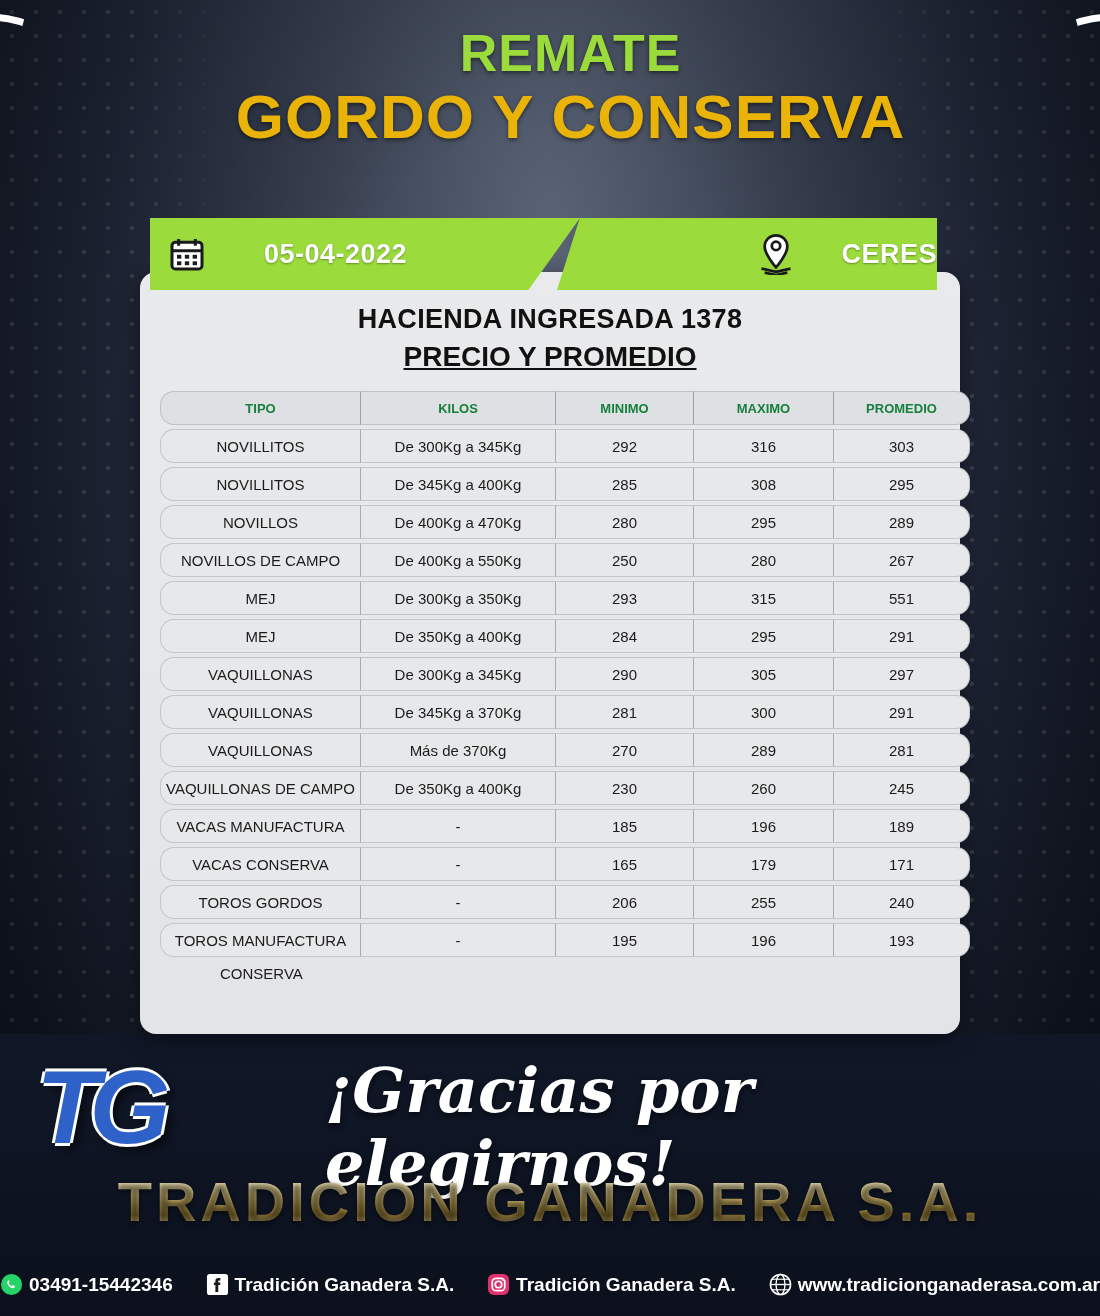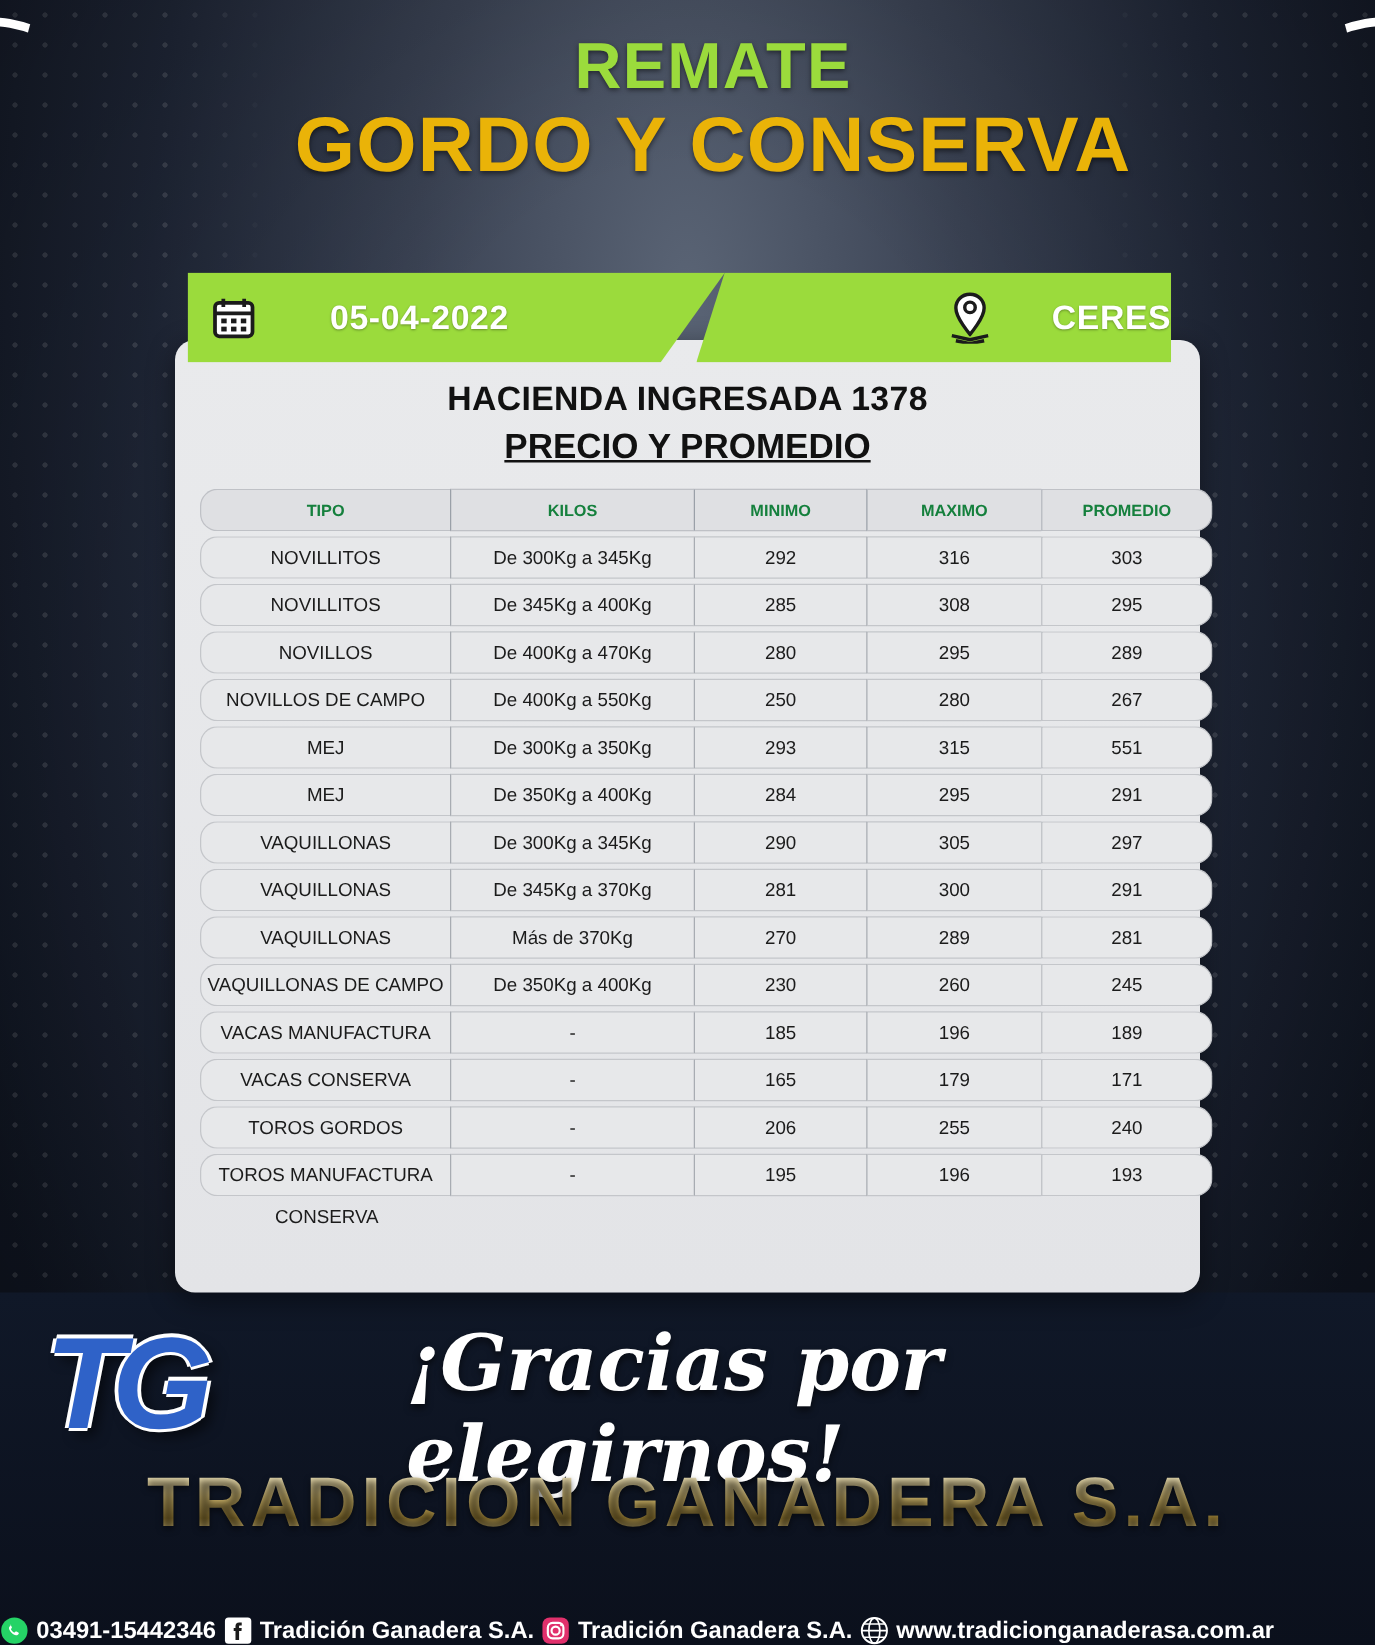--- a/index.html
+++ b/index.html
@@ -178,22 +178,22 @@
   #company {
     position: absolute; left: 0; top: 135px; width: 100%;
     text-align: center;
     font-size: 56px; font-weight: bold; letter-spacing: 4px;
     background: linear-gradient(180deg, #fdfbe8 0%, #c9b169 45%, #8d7430 70%, #e8dcae 100%);
     -webkit-background-clip: text; background-clip: text;
     color: transparent;
     text-shadow: 0 2px 5px rgba(0,0,0,.5);
   }
   #contact-bar {
-    position: absolute; left: 0; bottom: 0; width: 100%;
-    display: flex; align-items: center; justify-content: flex-start;
+    position: absolute; left: 0; bottom: 20px; width: 100%;
+    display: flex; align-items: center; justify-content: space-between;
     gap: 6px;
     color: #ffffff; font-size: 19px; font-weight: bold;
   }
   .contact-item { display: flex; align-items: center; gap: 6px; }
   .cicon { display: inline-flex; align-items: center; justify-content: center; }
 </style>
 </head>
 <body>
 
 <div id="bg"></div>

